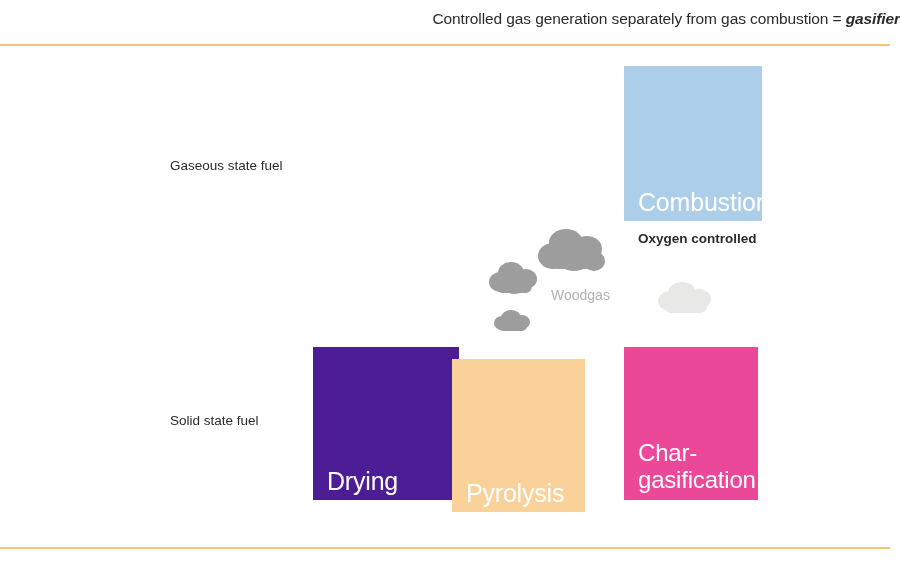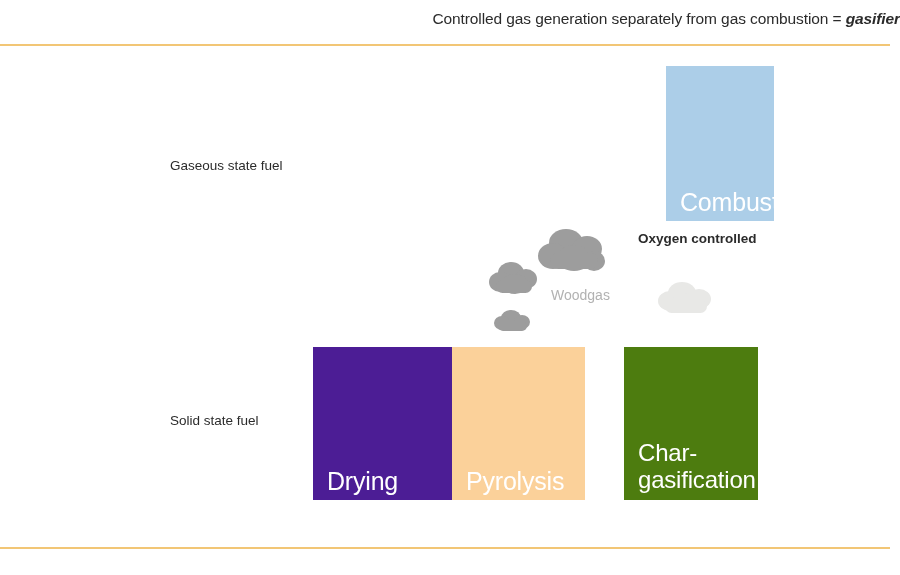--- a/index.html
+++ b/index.html
@@ -87,45 +87,44 @@
   }
   .box-label.two-line {
     font-size: 24px;
     line-height: 1.1;
     bottom: 7px;
   }
 
   .box-combustion {
     left: 624px;
     top: 66px;
-    width: 108px;
+    width: 138px;
     height: 155px;
     background: #accee8;
-    margin-left: 42px;
   }
   .box-drying {
     left: 313px;
     top: 347px;
     width: 146px;
     height: 153px;
     background: #4c1d95;
   }
   .box-pyrolysis {
     left: 452px;
-    top: 347px;
+    top: 359px;
     width: 133px;
     height: 153px;
     background: #fbd19a;
   }
   .box-chargasification {
     left: 624px;
     top: 347px;
     width: 134px;
     height: 153px;
-    background: #4d7c0f;
+    background: #ec4899;
   }
 
   
   .cloud {
     position: absolute;
   }
   .cloud svg { display: block; }
 
   .cloud-large  { left: 536px; top: 227px; }
   .cloud-medium { left: 487px; top: 260px; }

